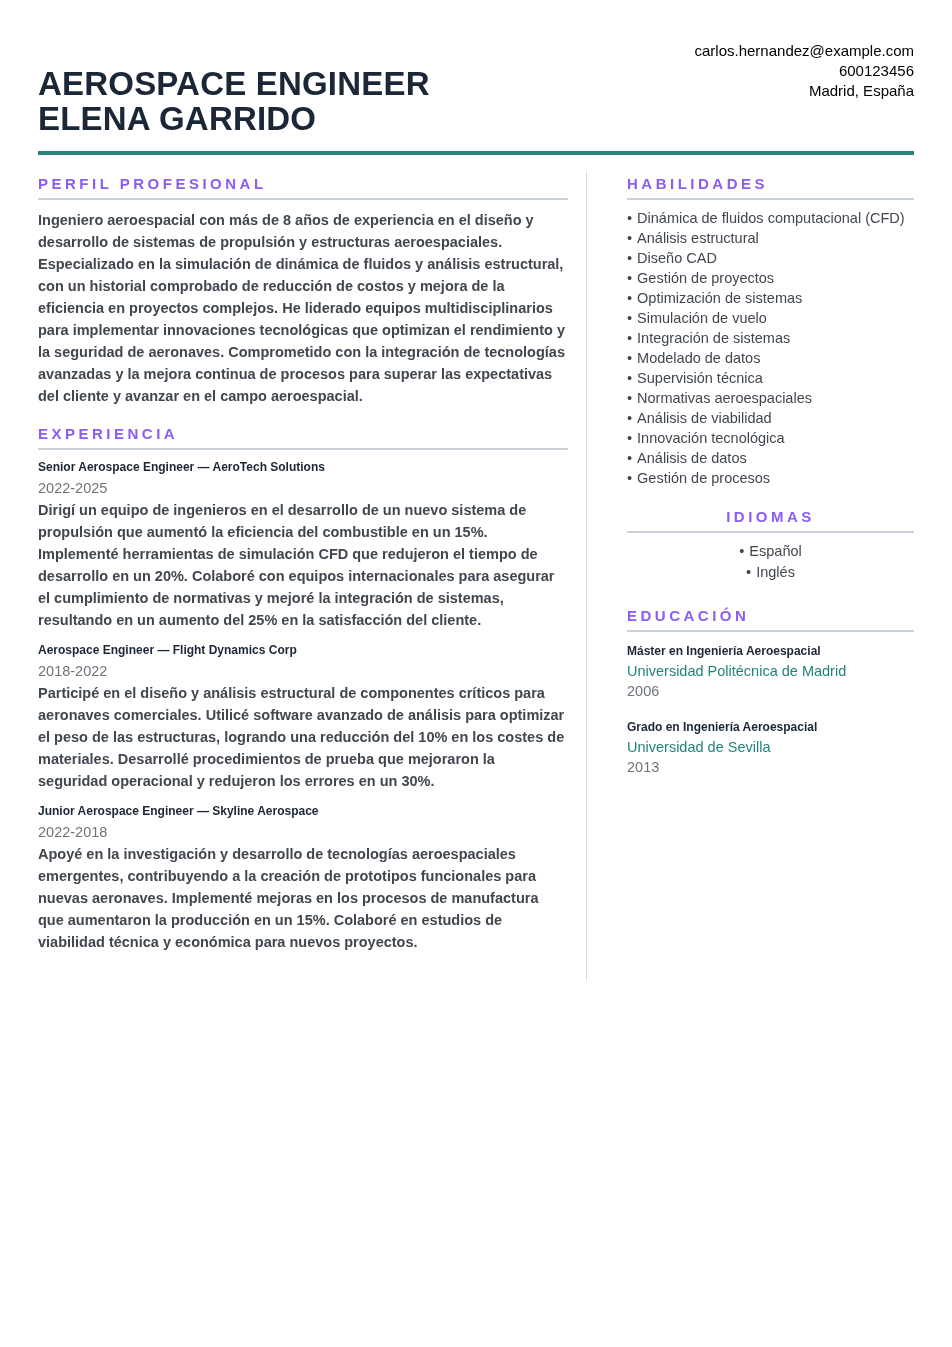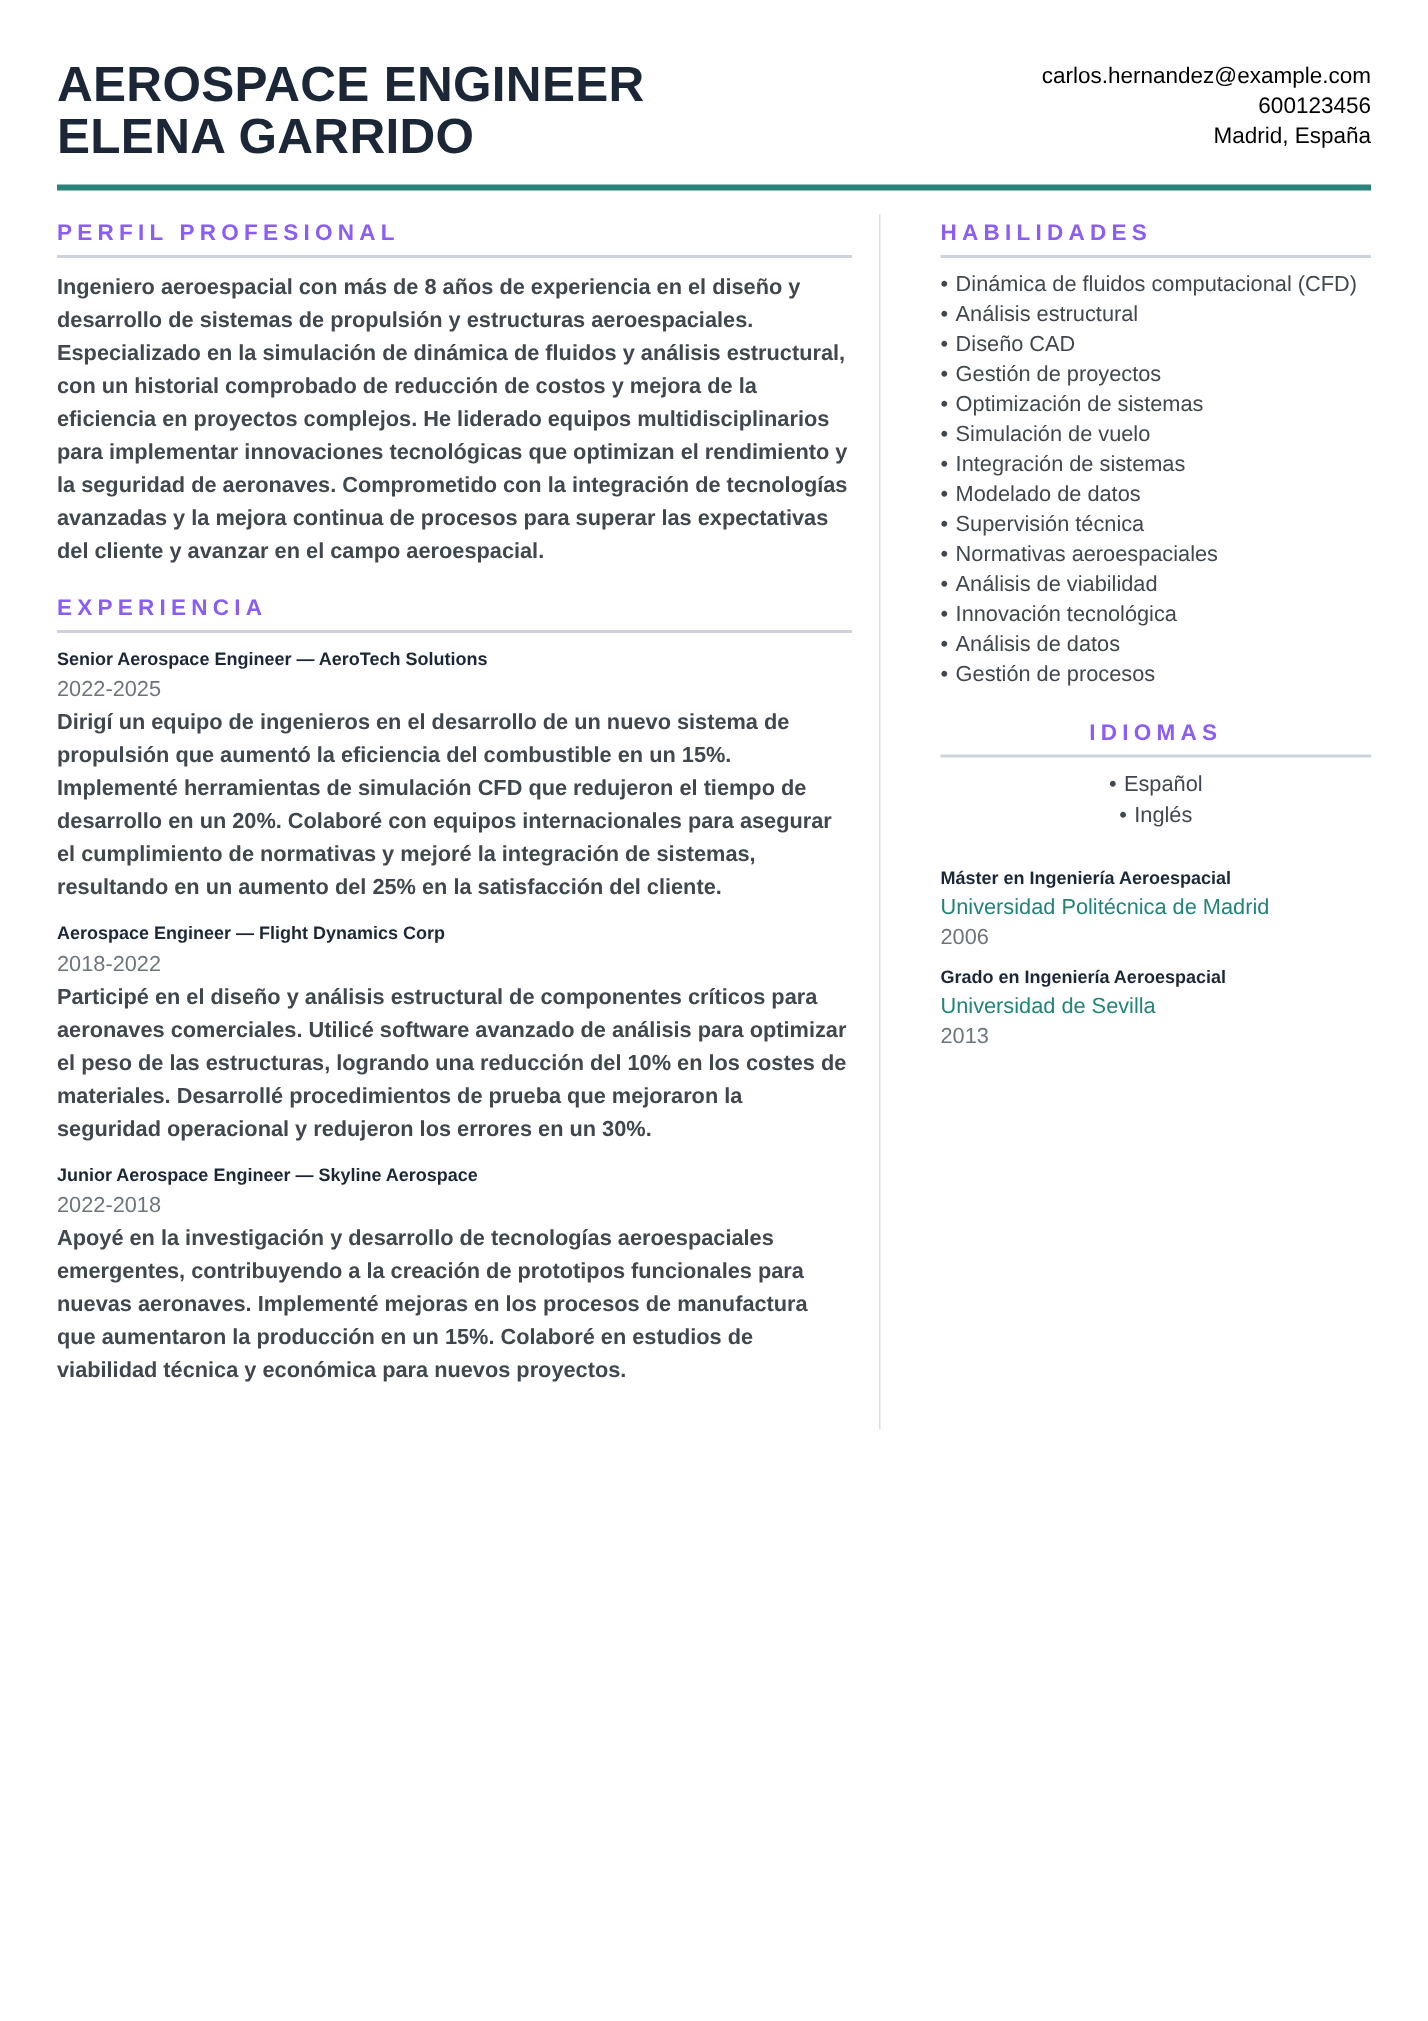--- a/index.html
+++ b/index.html
@@ -13,20 +13,21 @@
     padding: 38px 38px 0 38px;
     overflow: hidden;
   }
   .header { display: flex; justify-content: space-between; align-items: flex-start; }
   .name {
     font-size: 33px;
     line-height: 35px;
     font-weight: 700;
     color: #1b2737;
     letter-spacing: 0.2px;
+    margin-top: 28px;
   }
   .name .line { display: block; }
   .contact {
     text-align: right;
     font-size: 15px;
     line-height: 20px;
     color: #000000;
     padding-top: 3px;
   }
   .accent-rule { height: 4px; background: #2a8278; margin-top: 15px; }
@@ -69,21 +70,21 @@
   .bullet-list li {
     font-size: 14.5px;
     line-height: 20px;
     color: #41474f;
   }
   .bullet { margin-right: 5px; }
   .section-languages { margin-top: 16px; text-align: center; }
   .section-languages .bullet-list li { line-height: 21px; }
   .section-education { margin-top: 20px; }
   .degree { margin-top: 9px; }
-  .degree + .degree { margin-top: 6px; }
+  .degree + .degree { margin-top: 16px; }
   .degree-title { line-height: 20px; }
   .degree-school {
     font-size: 14.5px;
     line-height: 20px;
     color: #21847a;
   }
   .degree-year {
     font-size: 14.5px;
     line-height: 20px;
     color: #6e747c;
@@ -185,20 +186,21 @@
         <h2 class="section-heading">IDIOMAS</h2>
         <ul class="bullet-list">
 
             <li><span class="bullet">•</span><span>Español</span></li>
 
             <li><span class="bullet">•</span><span>Inglés</span></li>
           </ul>
       </section>
 
       <section class="section-education">
+        <h2 class="section-heading">EDUCACIÓN</h2>
         <div>
 
             <div class="degree">
               <h3 class="degree-title">Máster en Ingeniería Aeroespacial</h3>
               <div class="degree-school">Universidad Politécnica de Madrid</div>
               <div class="degree-year">2006</div>
             </div>
 
             <div class="degree">
               <h3 class="degree-title">Grado en Ingeniería Aeroespacial</h3>

